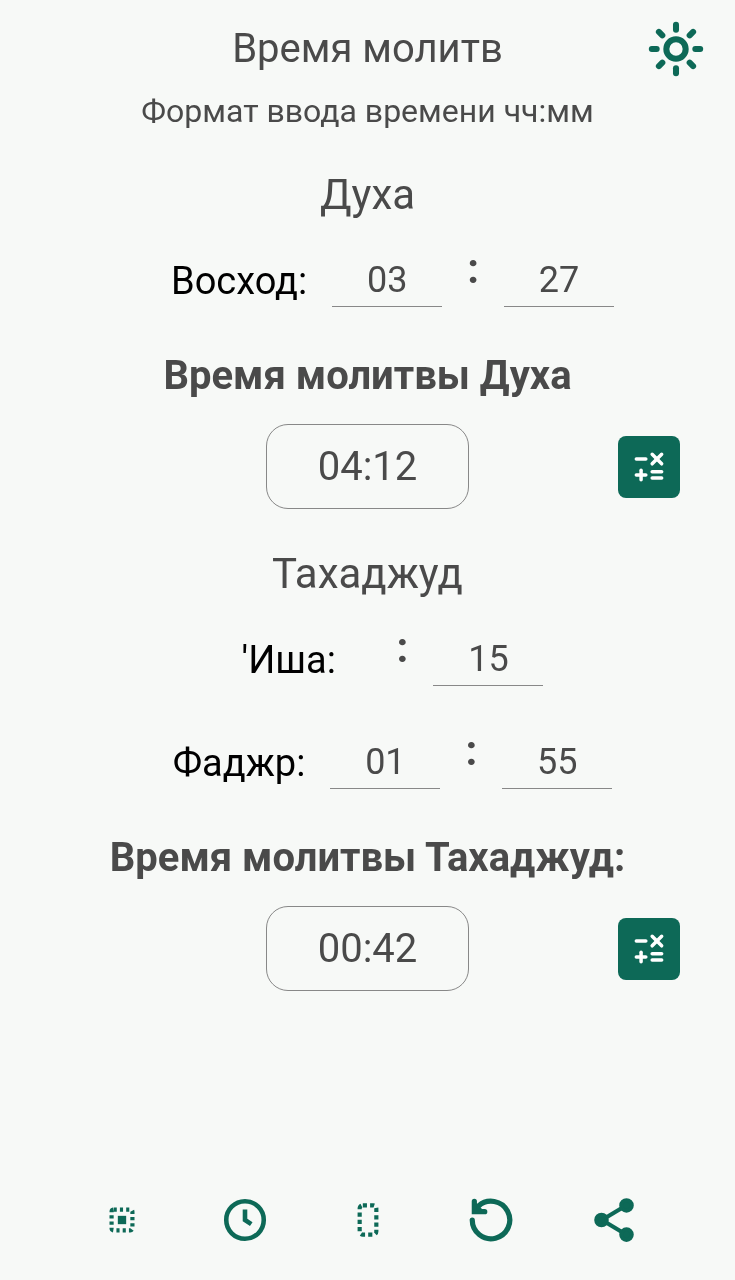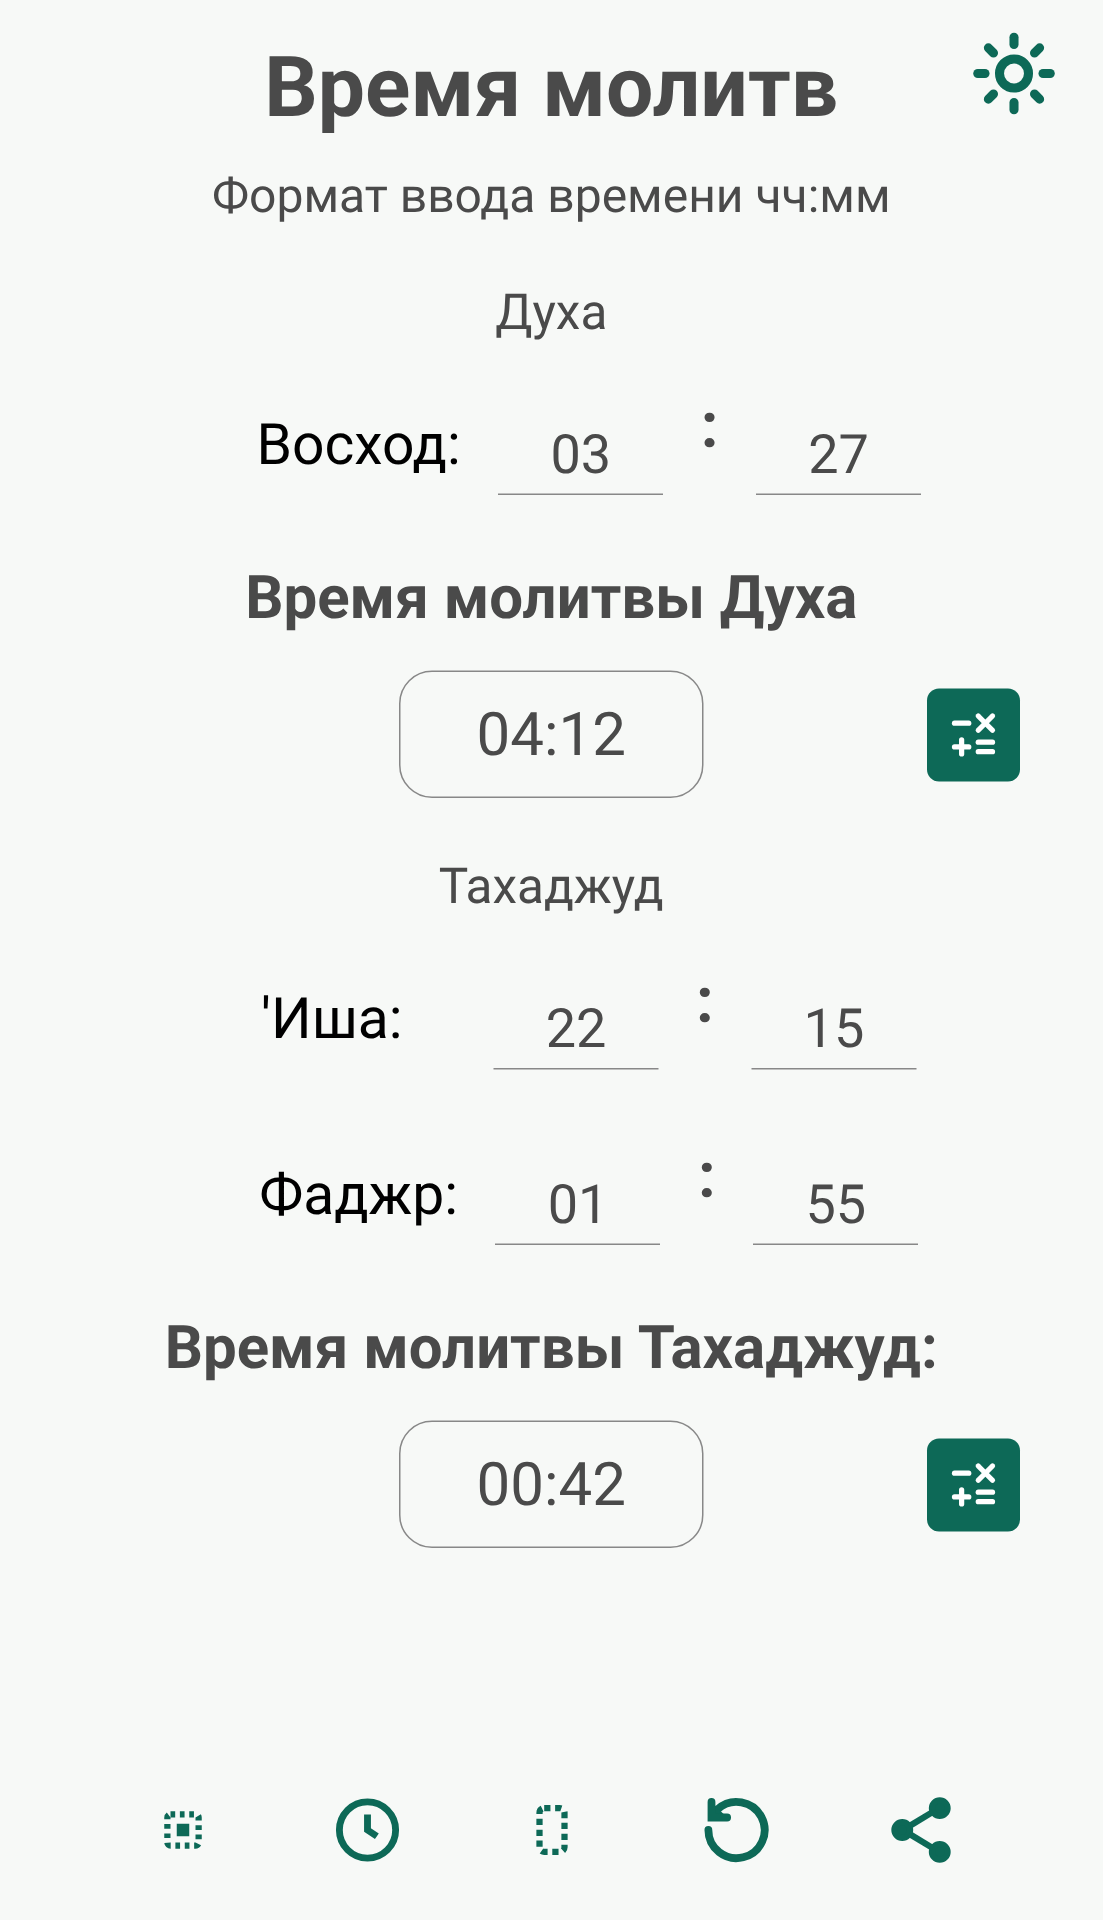--- a/index.html
+++ b/index.html
@@ -17,38 +17,38 @@
   overflow: hidden;
 }
 .header {
   display: flex;
   align-items: center;
   justify-content: center;
   padding: 25px 20px 10px;
   position: relative;
 }
 .title {
-  font-size: 56px;
-  font-weight: 700;
+  font-size: 40px;
+  font-weight: 400;
   color: #4a4a4a;
 }
 .sun-icon {
   position: absolute;
   right: 30px;
   top: 20px;
 }
 .subtitle {
   text-align: center;
   font-size: 32px;
   color: #4a4a4a;
   margin-top: 10px;
 }
 .section-title {
   text-align: center;
-  font-size: 33px;
+  font-size: 42px;
   color: #4a4a4a;
   margin-top: 40px;
   font-weight: 400;
 }
 .time-row {
   display: flex;
   align-items: center;
   justify-content: center;
   margin-top: 35px;
   gap: 25px;
@@ -63,21 +63,20 @@
 .time-input {
   width: 110px;
   font-size: 36px;
   text-align: center;
   border: none;
   border-bottom: 1.5px solid #888;
   background: transparent;
   color: #4a4a4a;
   padding: 5px 0;
   font-family: inherit;
-  margin-top: 14px;
 }
 .colon {
   font-size: 42px;
   font-weight: bold;
   color: #4a4a4a;
   position: relative;
   top: -12px;
 }
 .result-label {
   text-align: center;
@@ -175,21 +174,20 @@
       <line x1="14" y1="15" x2="20" y2="15" stroke="white" stroke-width="2.2" stroke-linecap="round"></line>
       <line x1="14" y1="19" x2="20" y2="19" stroke="white" stroke-width="2.2" stroke-linecap="round"></line>
     </svg>
   </div>
 </div>
 
 <div class="section-title">Тахаджуд</div>
 
 <div class="time-row">
   <div class="time-label">'Иша:</div>
-  <input class="time-input" type="text" value="22" style="">
   <span class="colon">:</span>
   <input class="time-input" type="text" value="15" style="">
 </div>
 
 <div class="time-row" style="margin-top:50px;">
   <div class="time-label">Фаджр:</div>
   <input class="time-input" type="text" value="01" style="">
   <span class="colon">:</span>
   <input class="time-input" type="text" value="55" style="">
 </div>

